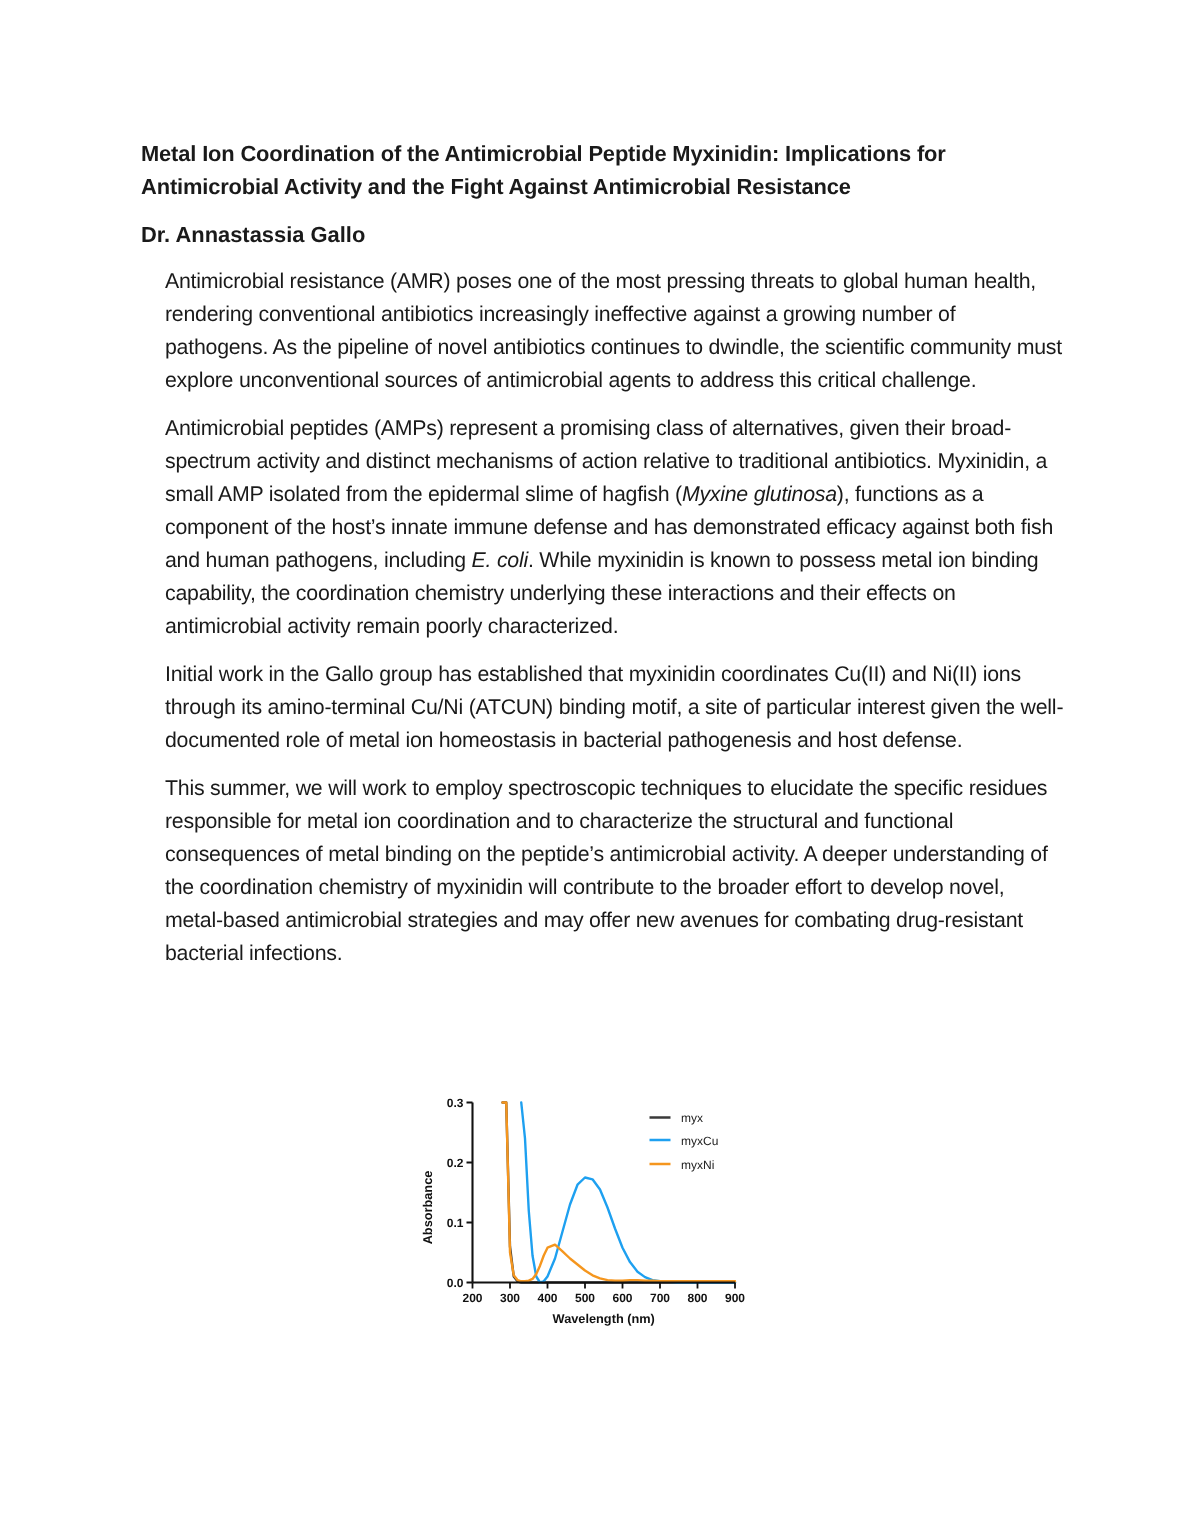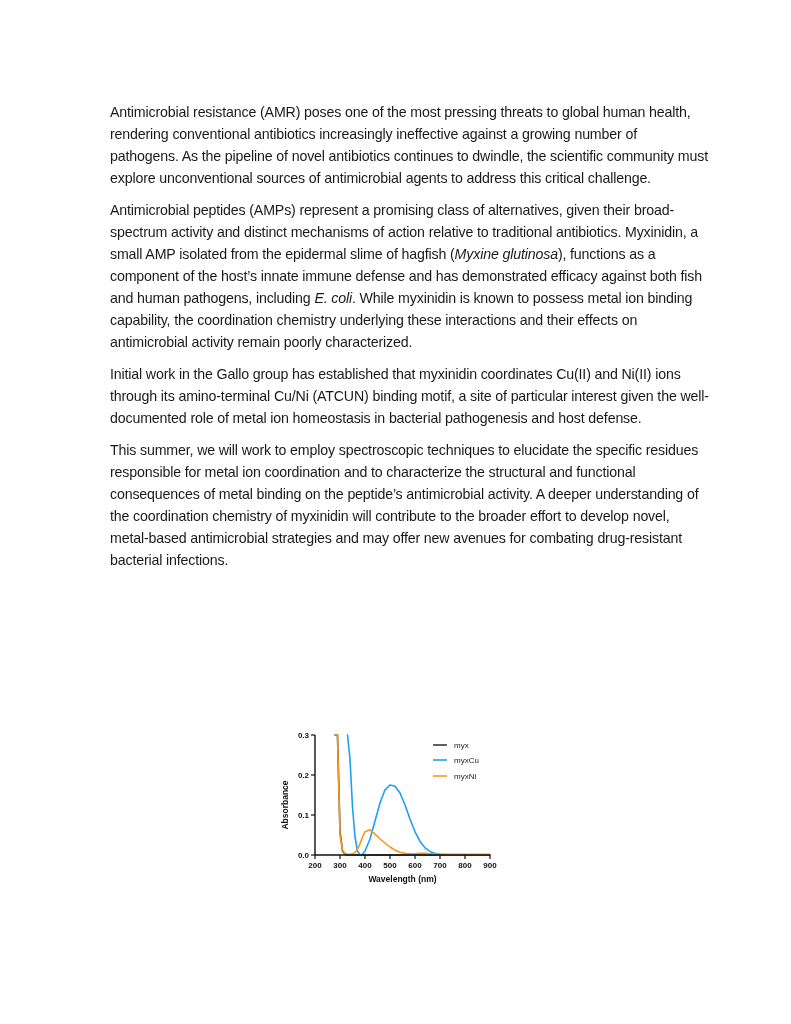--- a/index.html
+++ b/index.html
@@ -10,20 +10,22 @@
   .author { font-weight: bold; font-size: 14.6px; line-height: 22px; margin: 10px 0 0 0; }
   p.body { font-size: 14.2px; line-height: 22px; margin: 10px 0 0 16px; letter-spacing: -0.15px; }
   p.body.first { margin-top: 9px; }
   .figure { position: absolute; left: 275px; top: 725px; width: 230px; height: 170px; }
   svg text { font-family: "Liberation Sans", "DejaVu Sans", sans-serif; }
 </style>
 </head>
 <body>
 
 <div class="page">
+  <h1 class="title">Metal Ion Coordination of the Antimicrobial Peptide Myxinidin: Implications for Antimicrobial Activity and the Fight Against Antimicrobial Resistance</h1>
+  <div class="author">Dr. Annastassia Gallo</div>
 
   <p class="body first"><span>Antimicrobial resistance (AMR) poses one of the most pressing threats to global human health, rendering conventional antibiotics increasingly ineffective against a growing number of pathogens. As the pipeline of novel antibiotics continues to dwindle, the scientific community must explore unconventional sources of antimicrobial agents to address this critical challenge.</span></p>
 
   <p class="body"><span>Antimicrobial peptides (AMPs) represent a promising class of alternatives, given their broad-spectrum activity and distinct mechanisms of action relative to traditional antibiotics. Myxinidin, a small AMP isolated from the epidermal slime of hagfish (</span><i>Myxine glutinosa</i><span>), functions as a component of the host’s innate immune defense and has demonstrated efficacy against both fish and human pathogens, including </span><i>E. coli</i><span>. While myxinidin is known to possess metal ion binding capability, the coordination chemistry underlying these interactions and their effects on antimicrobial activity remain poorly characterized.</span></p>
 
   <p class="body"><span>Initial work in the Gallo group has established that myxinidin coordinates Cu(II) and Ni(II) ions through its amino-terminal Cu/Ni (ATCUN) binding motif, a site of particular interest given the well-documented role of metal ion homeostasis in bacterial pathogenesis and host defense.</span></p>
 
   <p class="body"><span>This summer, we will work to employ spectroscopic techniques to elucidate the specific residues responsible for metal ion coordination and to characterize the structural and functional consequences of metal binding on the peptide’s antimicrobial activity. A deeper understanding of the coordination chemistry of myxinidin will contribute to the broader effort to develop novel, metal-based antimicrobial strategies and may offer new avenues for combating drug-resistant bacterial infections.</span></p>
 </div>
 

